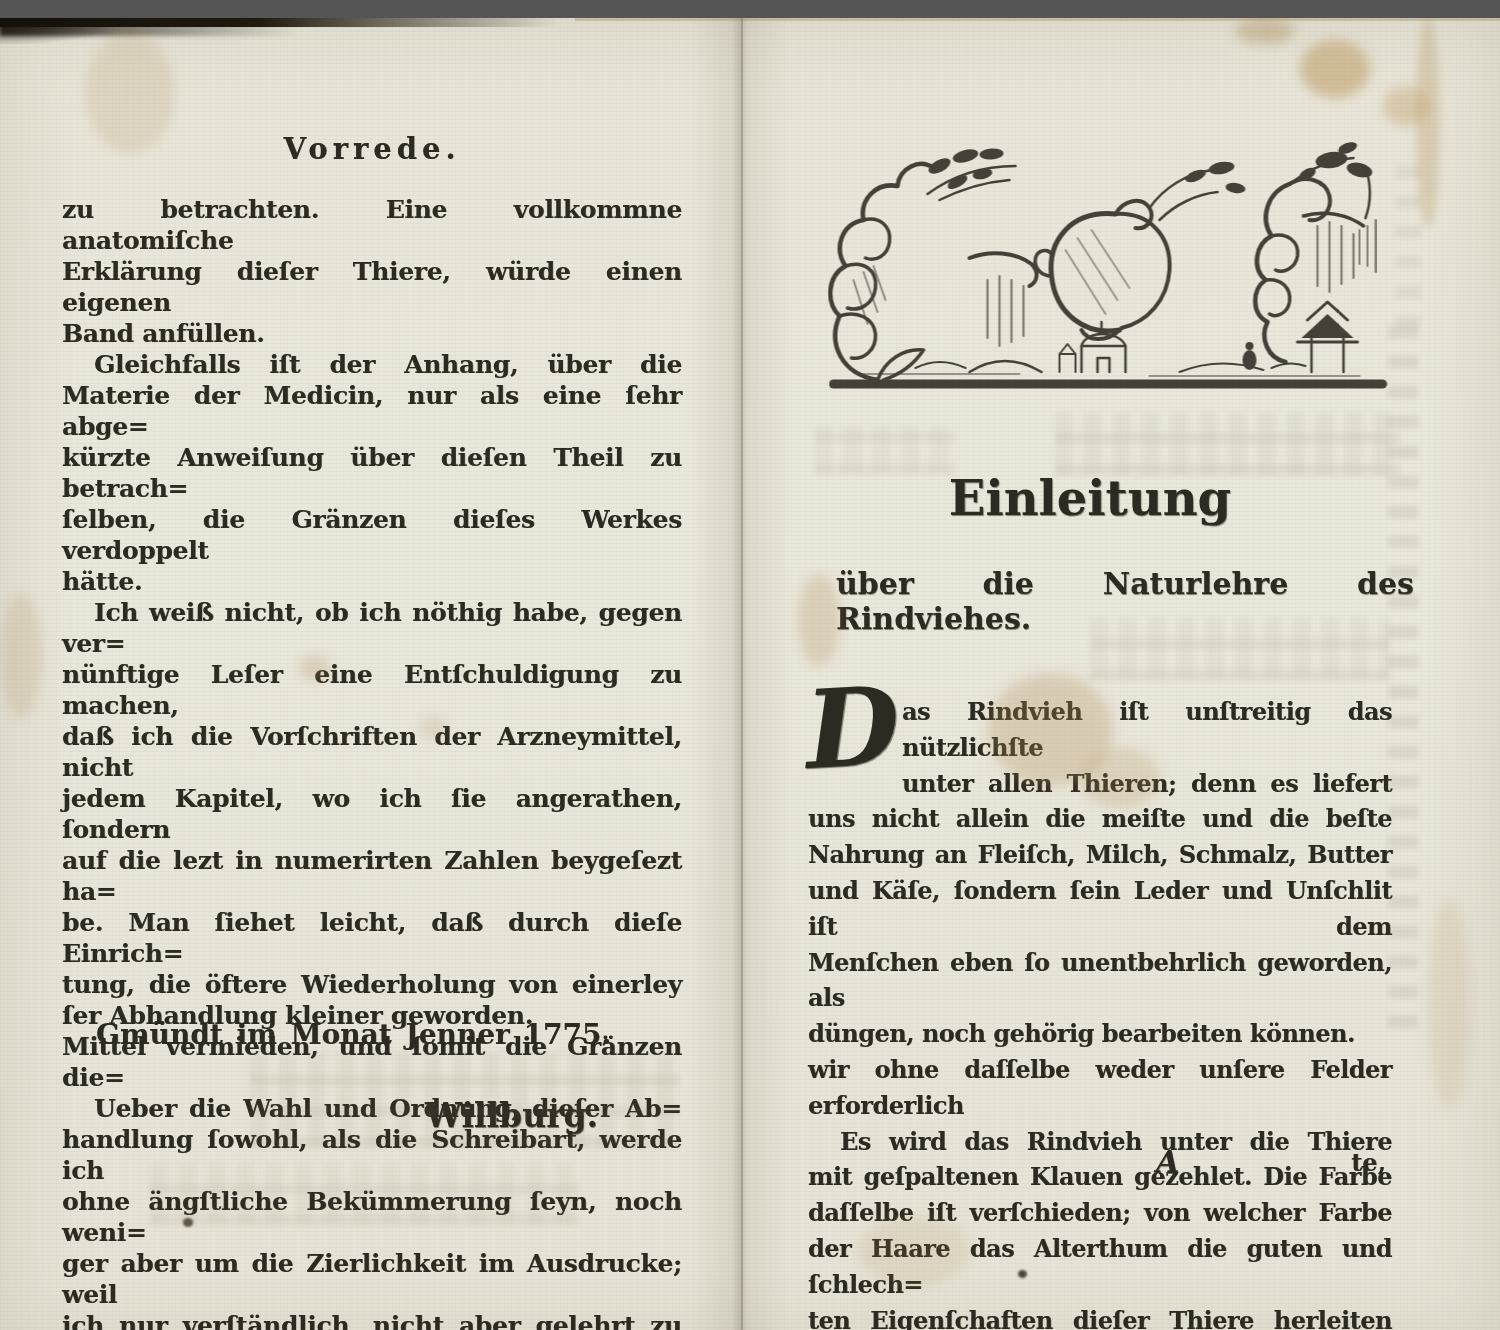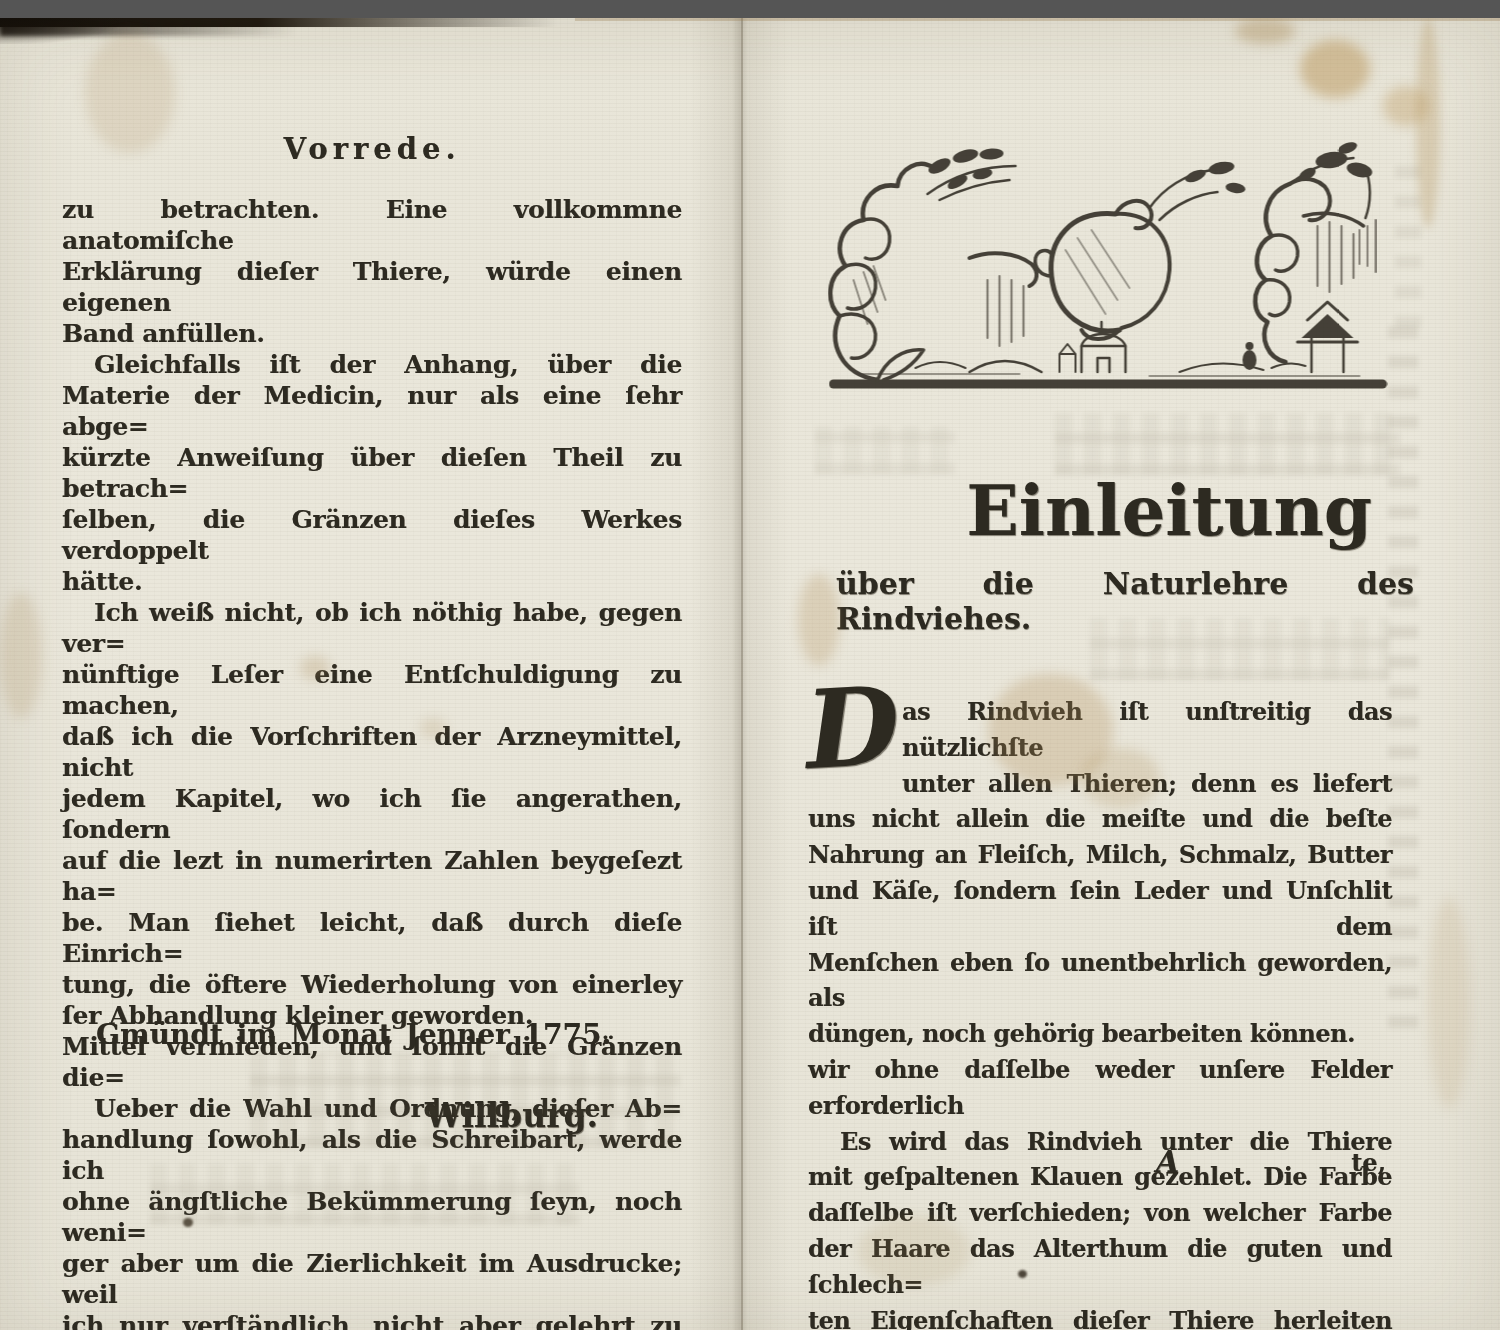--- a/index.html
+++ b/index.html
@@ -57,21 +57,21 @@
     font-size:108px; line-height:96px; font-weight:700; font-style:italic;
     text-align:center; transform:rotate(-3deg);
     text-shadow:1px 1px 1px rgba(45,40,28,0.6); }
 
   .dateline { position:absolute; left:96px; top:1000px; font-size:28px; font-weight:700;
     word-spacing:4px; text-shadow:0.4px 0.4px 0.6px rgba(45,40,28,0.55); }
   .author-sig { position:absolute; left:425px; top:1078px; font-size:33px; font-weight:700;
     text-shadow:0.6px 0.6px 0.8px rgba(45,40,28,0.6);text-align:right; }
 
   .chapter-title { position:absolute; left:808px; top:452px; width:564px;
-    text-align:right; font-size:69px; font-weight:700;
+    text-align:center; font-size:48px; font-weight:700;
     text-shadow:0.8px 0.8px 1px rgba(45,40,28,0.55); }
   .chapter-subtitle { position:absolute; left:836px; top:548px; width:578px;
     font-size:30px; font-weight:700; text-align:justify; text-align-last:justify;
     text-shadow:0.5px 0.5px 0.7px rgba(45,40,28,0.55); }
 
   .sig-row { position:absolute; left:808px; top:1126px; width:584px; height:40px;
     font-size:26px; font-weight:700; }
   .sig-mark { position:absolute; left:348px; top:0;
     font-size:30px; font-style:italic; text-shadow:0.5px 0.5px 0.7px rgba(45,40,28,0.6); }
   .catchword { position:absolute; right:6px; top:4px; font-size:24px;

